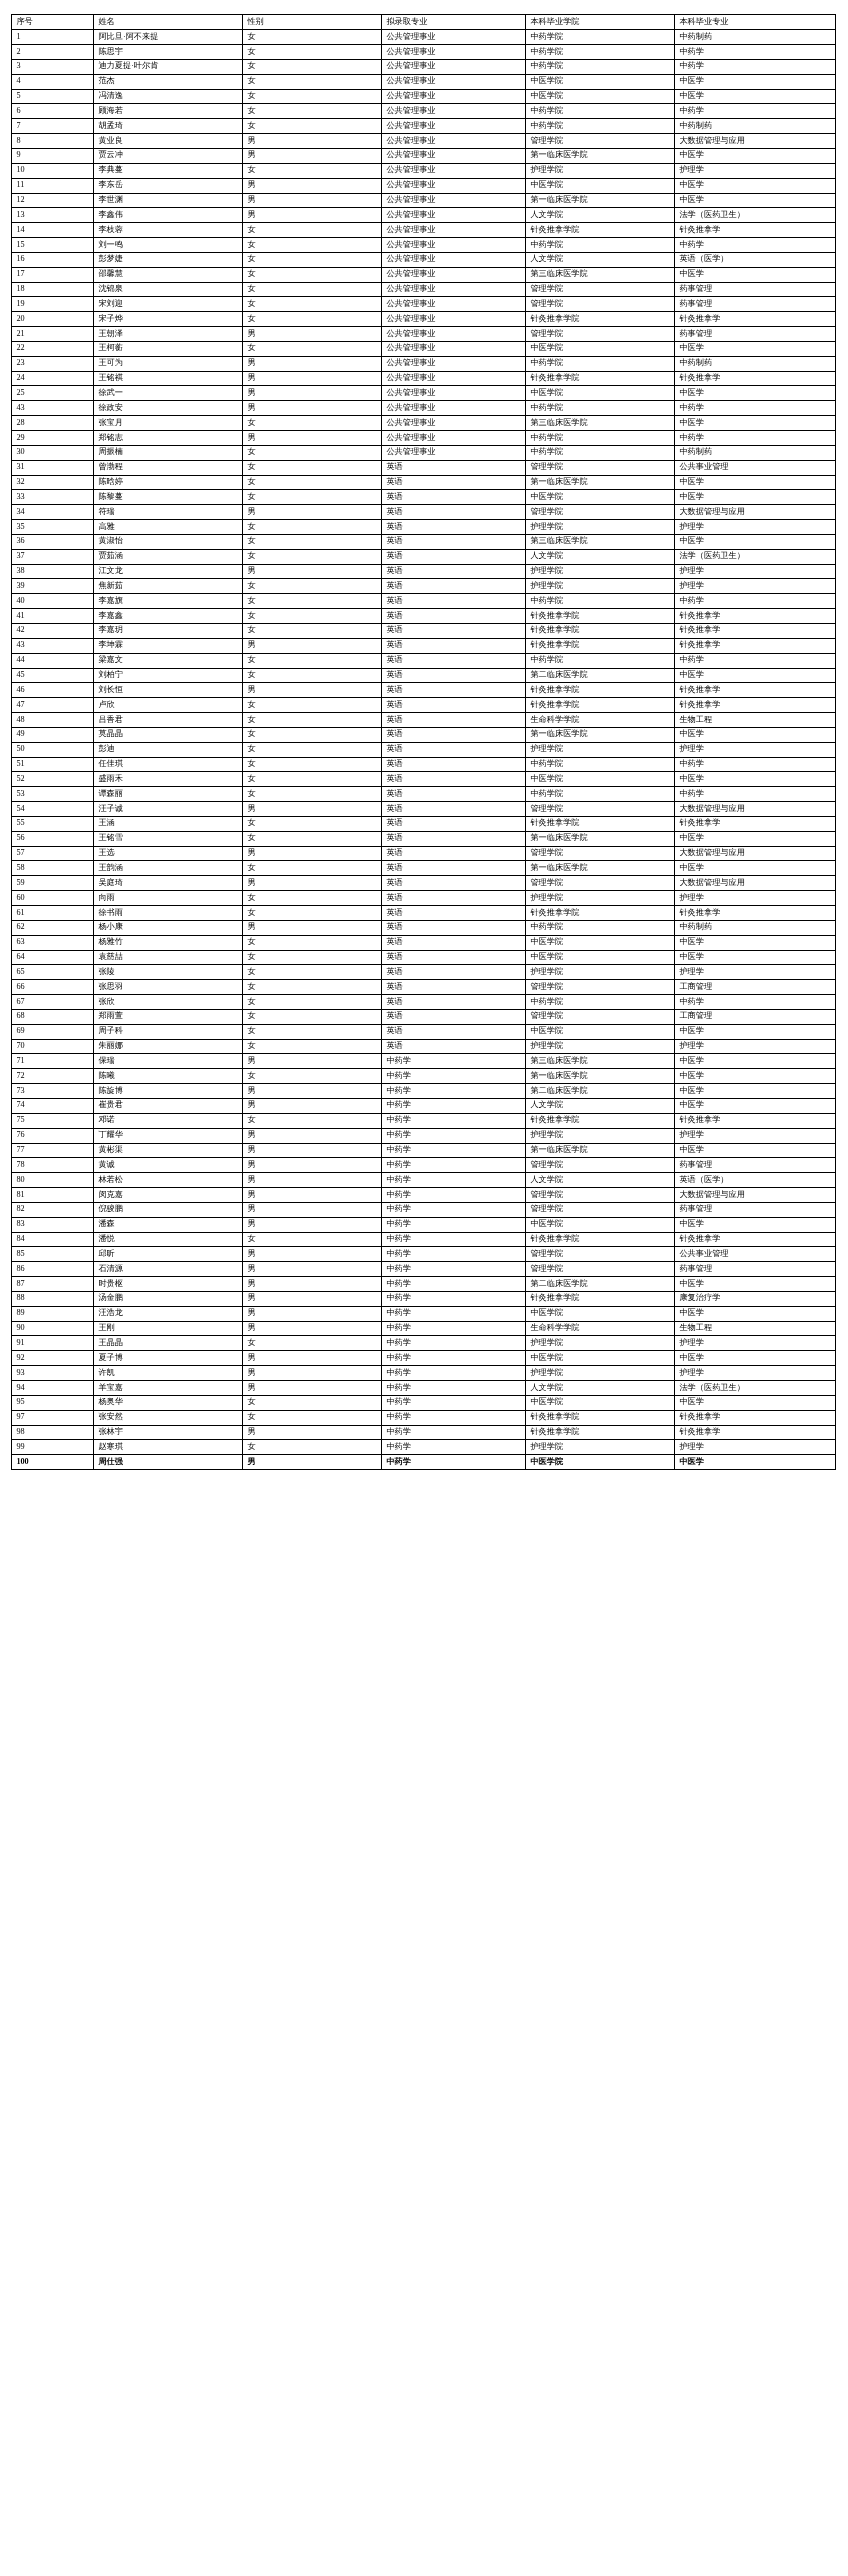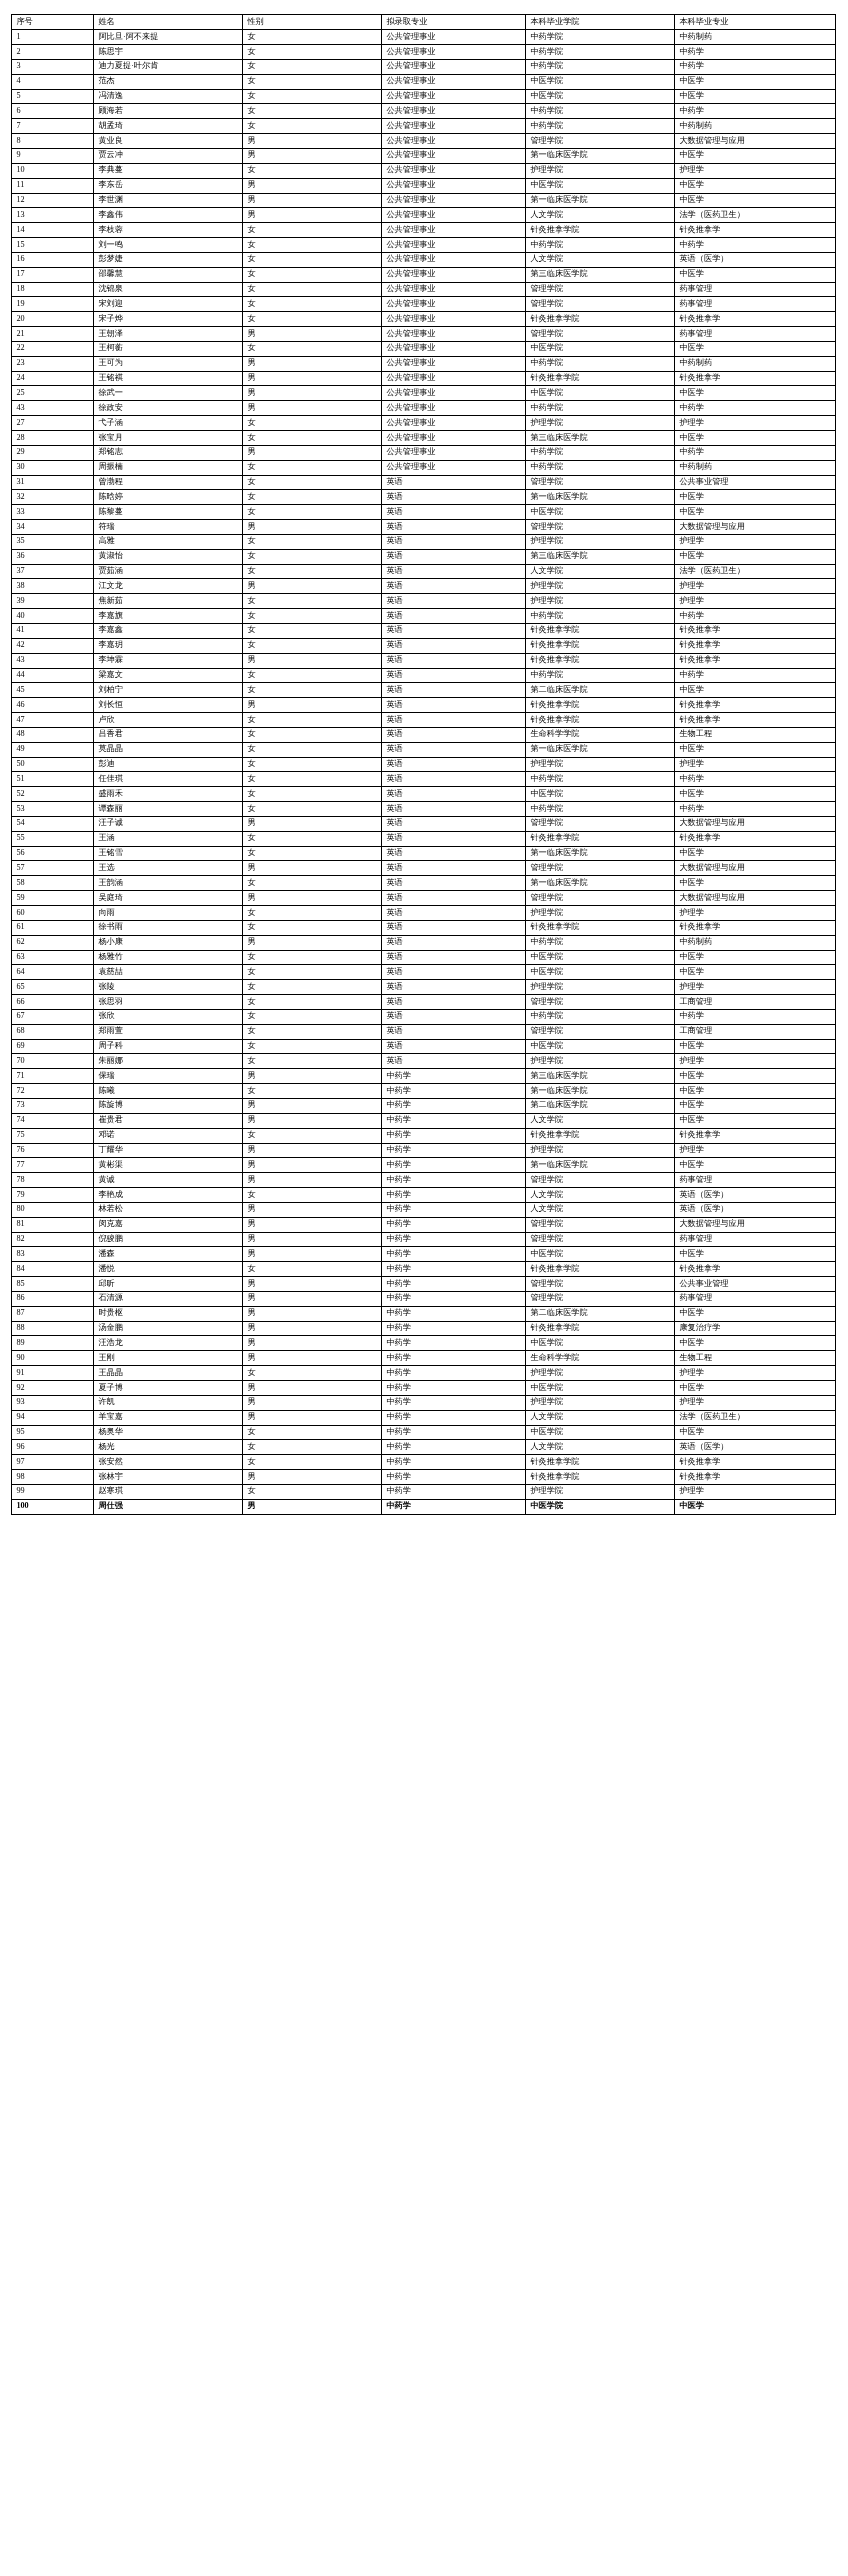--- a/index.html
+++ b/index.html
@@ -284,28 +284,20 @@
         </tr>
         <tr class="thick">
           <td>43</td>
           <td>徐政安</td>
           <td>男</td>
           <td>公共管理事业</td>
           <td>中药学院</td>
           <td>中药学</td>
         </tr>
         <tr class="thick">
-          <td>27</td>
-          <td>弋子涵</td>
-          <td>女</td>
-          <td>公共管理事业</td>
-          <td>护理学院</td>
-          <td>护理学</td>
-        </tr>
-        <tr class="thick">
           <td>28</td>
           <td>张宝月</td>
           <td>女</td>
           <td>公共管理事业</td>
           <td>第三临床医学院</td>
           <td>中医学</td>
         </tr>
         <tr class="thick">
           <td>29</td>
           <td>郑铭志</td>
@@ -700,36 +692,28 @@
         </tr>
         <tr>
           <td>78</td>
           <td>黄诚</td>
           <td>男</td>
           <td>中药学</td>
           <td>管理学院</td>
           <td>药事管理</td>
         </tr>
         <tr>
-          <td>79</td>
-          <td>李艳成</td>
-          <td>女</td>
+          <td>80</td>
+          <td>林若松</td>
+          <td>男</td>
           <td>中药学</td>
           <td>人文学院</td>
           <td>英语（医学）</td>
         </tr>
         <tr>
-          <td>80</td>
-          <td>林若松</td>
-          <td>男</td>
-          <td>中药学</td>
-          <td>人文学院</td>
-          <td>英语（医学）</td>
-        </tr>
-        <tr>
           <td>81</td>
           <td>闵克嘉</td>
           <td>男</td>
           <td>中药学</td>
           <td>管理学院</td>
           <td>大数据管理与应用</td>
         </tr>
         <tr>
           <td>82</td>
           <td>倪骏鹏</td>
@@ -834,28 +818,20 @@
           <td>人文学院</td>
           <td>法学（医药卫生）</td>
         </tr>
         <tr>
           <td>95</td>
           <td>杨奥华</td>
           <td>女</td>
           <td>中药学</td>
           <td>中医学院</td>
           <td>中医学</td>
-        </tr>
-        <tr>
-          <td>96</td>
-          <td>杨光</td>
-          <td>女</td>
-          <td>中药学</td>
-          <td>人文学院</td>
-          <td>英语（医学）</td>
         </tr>
         <tr>
           <td>97</td>
           <td>张安然</td>
           <td>女</td>
           <td>中药学</td>
           <td>针灸推拿学院</td>
           <td>针灸推拿学</td>
         </tr>
         <tr>

